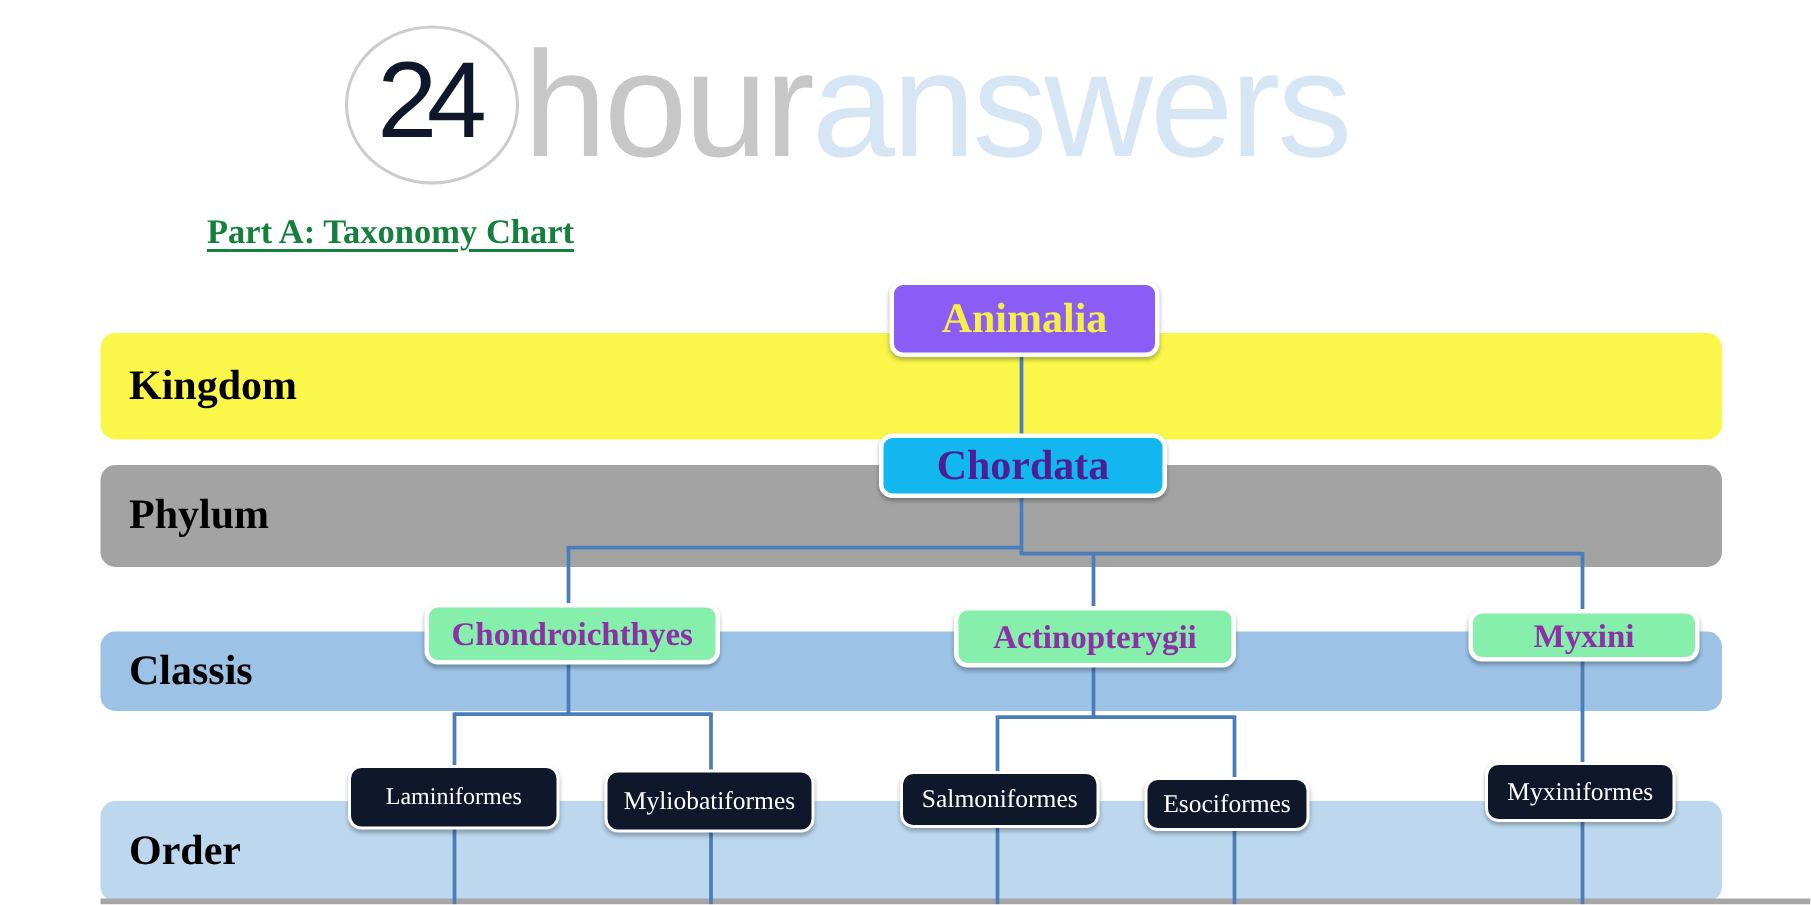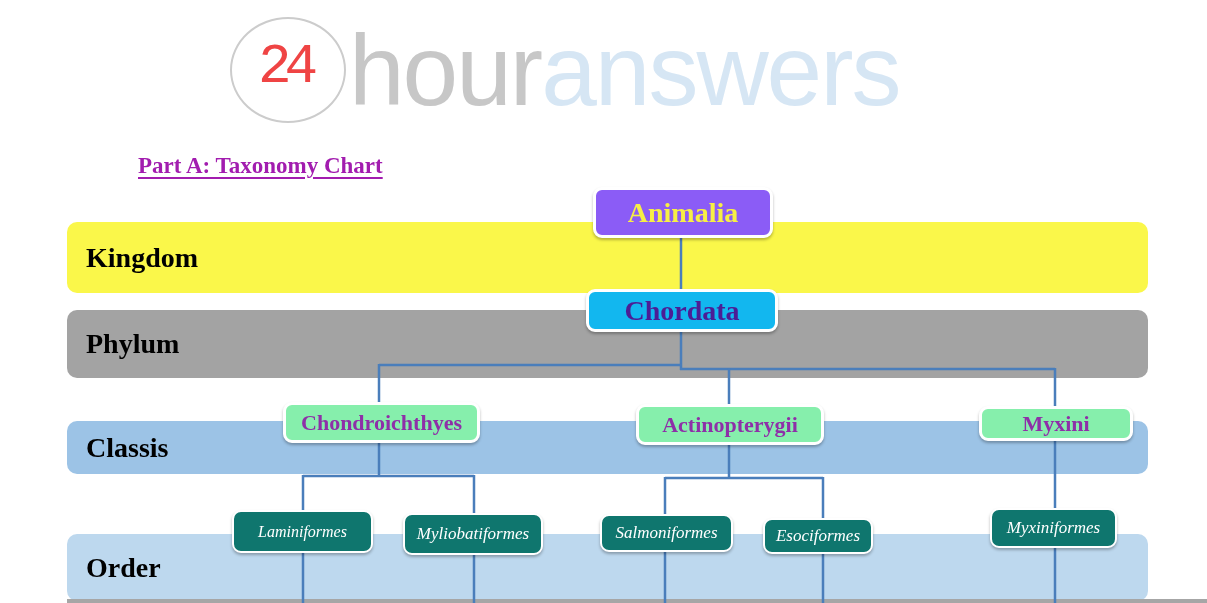--- a/index.html
+++ b/index.html
@@ -9,33 +9,33 @@
     font-family:"Liberation Serif", serif;
   }
 
   
   .logo-circle {
     position:absolute; left:230px; top:17px; width:116px; height:106px;
     border:2px solid #cccccc; border-radius:50%;
     display:flex; align-items:center; justify-content:center; z-index:0;
   }
   .logo-24 {
-    font-family:Liberation Mono, monospace; font-size:56px; line-height:1;
-    color:#ef4444; letter-spacing:-7px; padding-right:7px; padding-bottom:6px;
+    font-family:Liberation Sans, sans-serif; font-size:72px; line-height:1;
+    color:#0f172a; letter-spacing:-7px; padding-right:7px; padding-bottom:6px;
   }
   .logo-text {
     position:absolute; left:349px; top:20px; line-height:1; white-space:nowrap;
     font-family:"Liberation Sans", sans-serif; font-size:100px; letter-spacing:-2px; z-index:0;
   }
   .logo-hour { color:#C7C7C7; }
   .logo-answers { color:#D6E6F4; }
 
   
   .part-title {
-    position:absolute; left:138px; top:153px; color:#a21caf;
+    position:absolute; left:138px; top:142px; color:#15803d;
     font-size:23px; font-weight:bold;
     text-decoration:underline; text-decoration-thickness:2px; text-underline-offset:4px;
     z-index:1;
   }
 
   
   .band {
     position:absolute; left:67px; width:1081px; border-radius:10px;
     display:flex; align-items:center; padding-left:19px; z-index:1;margin-top:32px;
   }
@@ -53,21 +53,21 @@
   .node {
     position:absolute; z-index:3;
     display:flex; align-items:center; justify-content:center;
     border:3px solid #ffffff; border-radius:9px;
     box-shadow:0 2px 3px rgba(0,0,0,0.28);
     font-weight:bold; white-space:nowrap;
   }
   .node-kingdom { background:#8b5cf6; color:#F7EF45; font-size:28px;font-family:Liberation Serif, serif; }
   .node-phylum  { background:#12B7EF; color:#4c1d95; font-size:28px; }
   .node-classis { background:#86efac; color:#8E2FA8; font-size:22px; }
-  .node-order   { background:#0f766e; color:#ffffff; font-size:17px; font-weight:normal; border-width:2.5px;font-style:italic; }
+  .node-order   { background:#0f172a; color:#ffffff; font-size:17px; font-weight:normal; border-width:2.5px; }
 
   #node-animalia        { left:593px; top:187px; width:180px; height:51px; }
   #node-chordata        { left:586px; top:289px; width:192px; height:43px; }
   #node-chondroichthyes { left:283px; top:402px; width:197px; height:41px; }
   #node-actinopterygii  { left:636px; top:404px; width:188px; height:41px; }
   #node-myxini          { left:979px; top:406px; width:154px; height:35px; }
   #node-laminiformes    { left:232px; top:510px; width:141px; height:43px; font-size:16px; }
   #node-myliobatiformes { left:403px; top:513px; width:140px; height:42px; }
   #node-salmoniformes   { left:600px; top:514px; width:133px; height:38px; }
   #node-esociformes     { left:763px; top:518px; width:110px; height:36px; }

